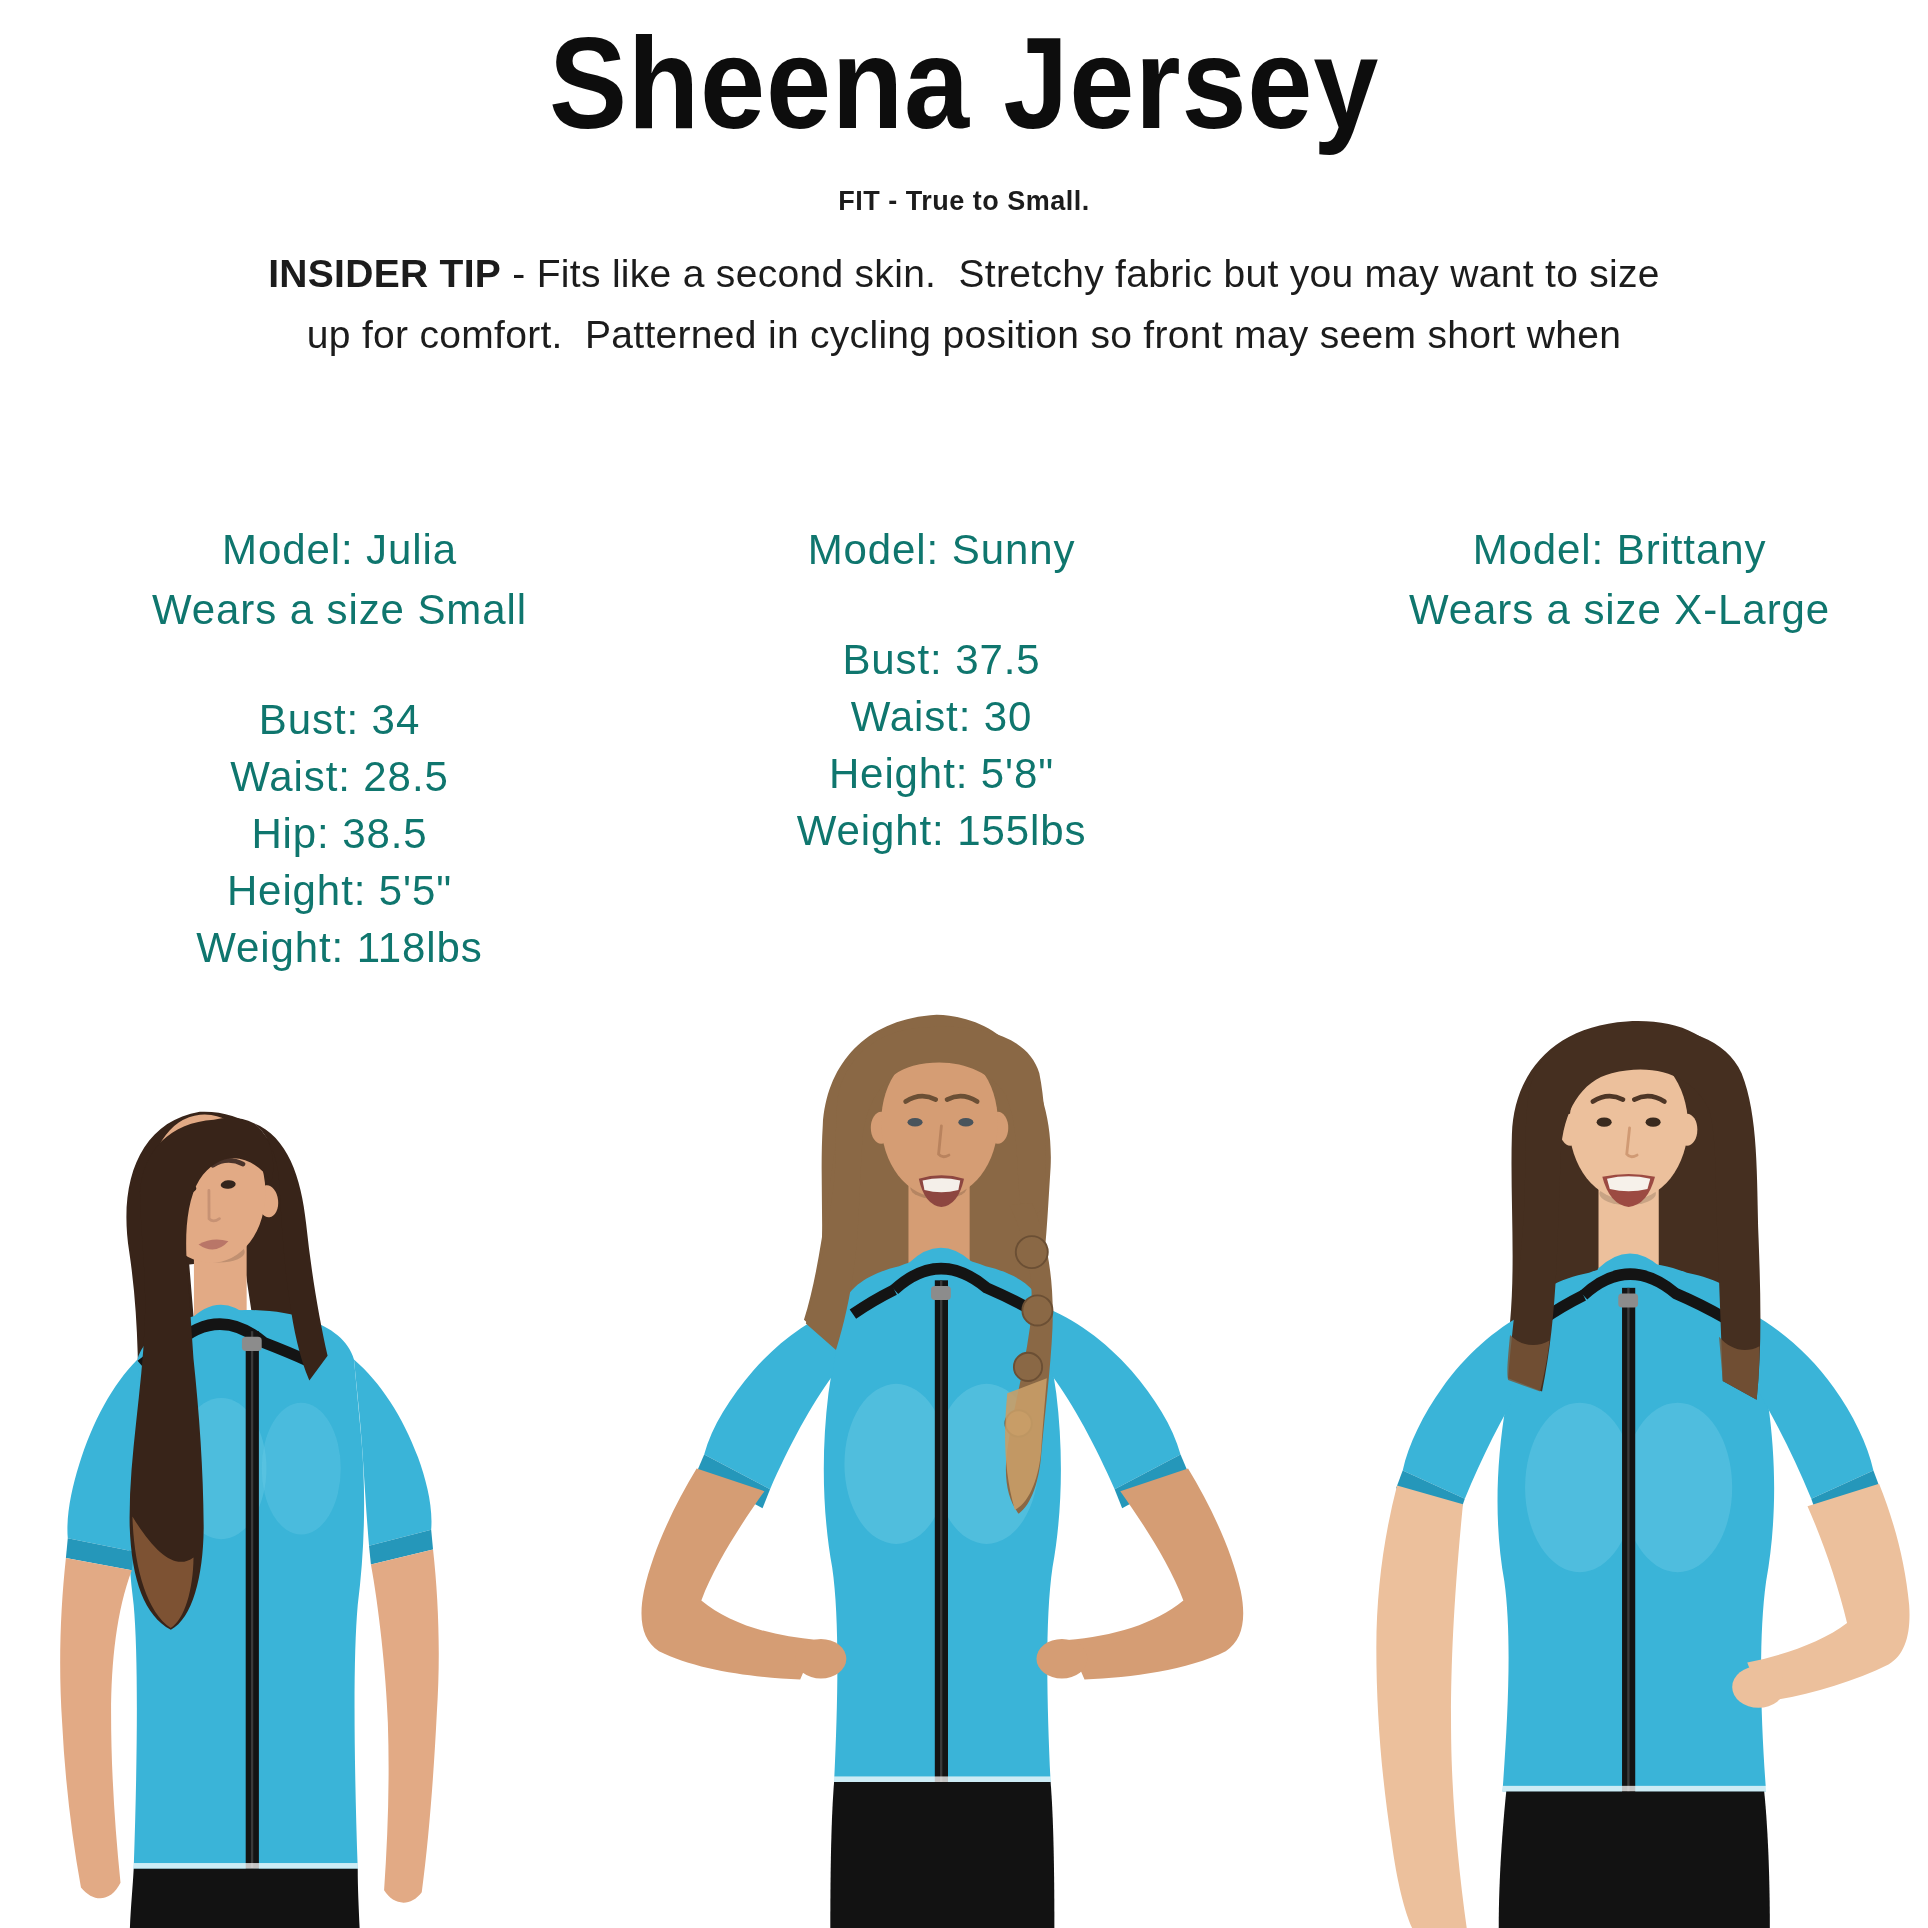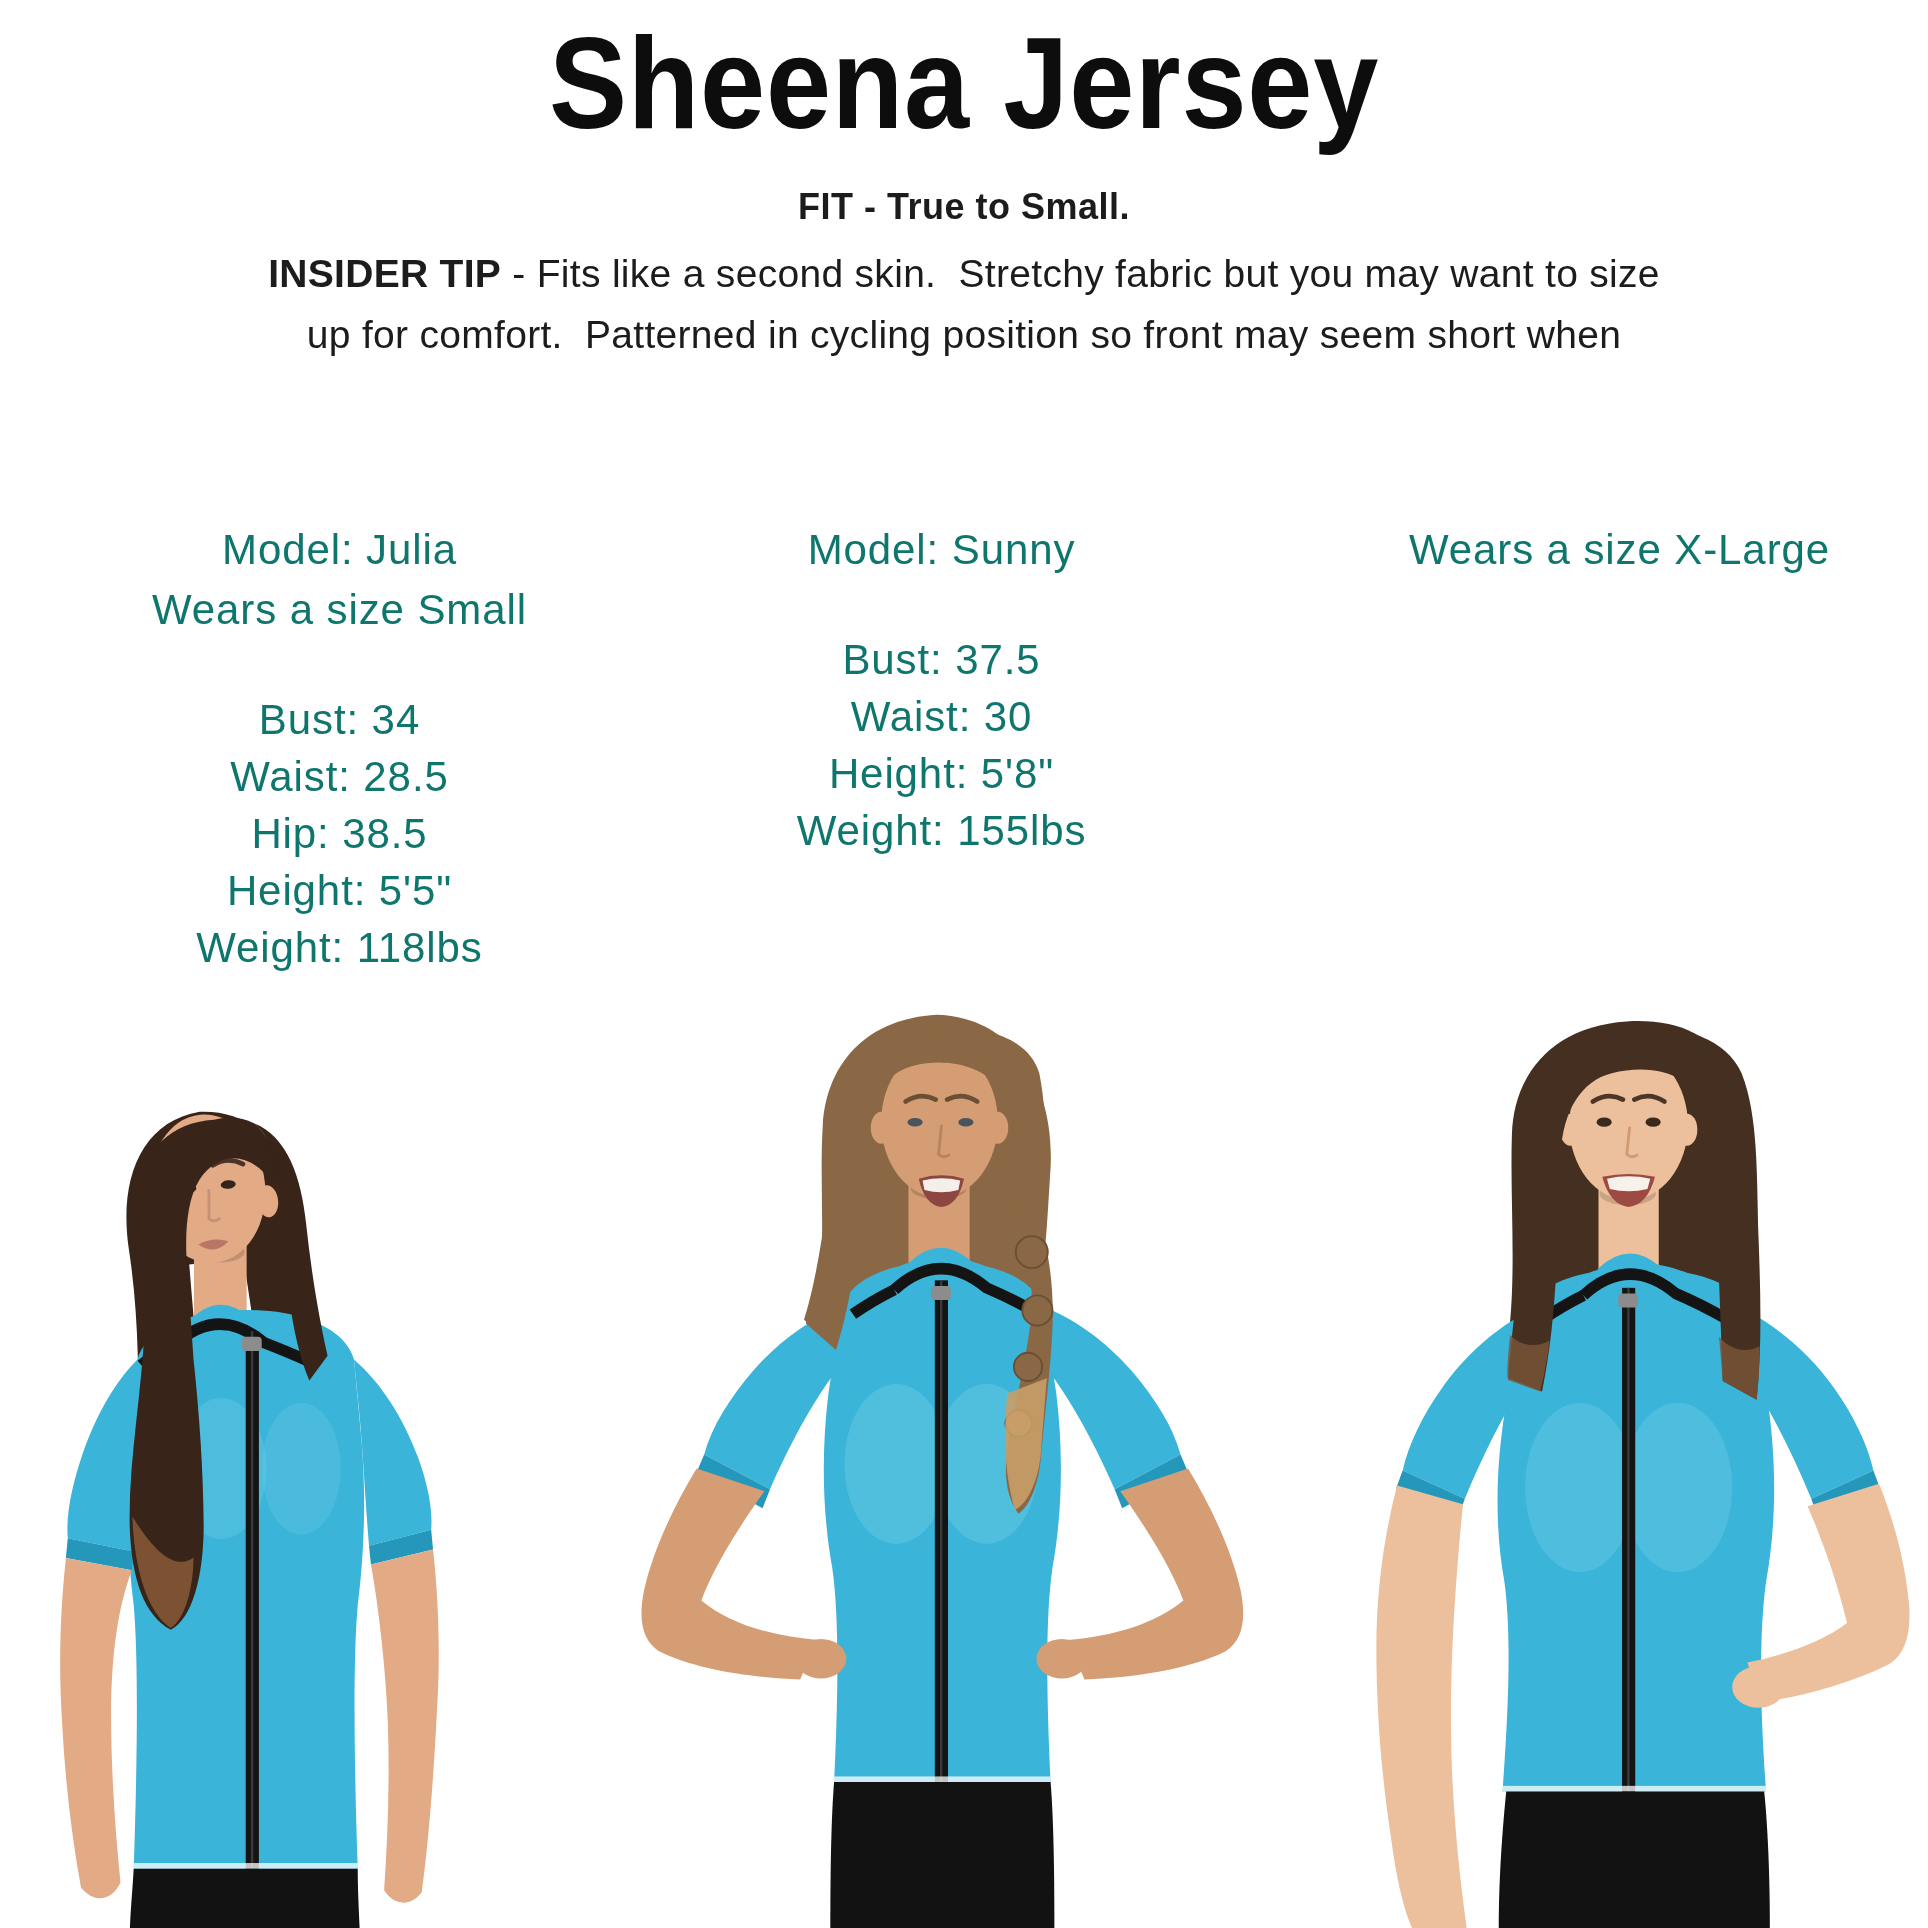--- a/index.html
+++ b/index.html
@@ -10,21 +10,21 @@
     color:var(--text,#1c1c1c);
   }
   .page-title{
     position:absolute;top:13px;left:0;width:1928px;text-align:center;
     font-size:130px;font-weight:700;letter-spacing:0.9px;line-height:141px;margin:0;
     transform:scaleX(.90);transform-origin:50% 50%;
     color:#0d0d0d;
   }
   .fit-note{
     position:absolute;top:186px;left:0;width:1928px;text-align:center;
-    font-size:36px;font-weight:700;letter-spacing:0.5px;
+    font-size:27px;font-weight:700;letter-spacing:0.5px;
   }
   .insider-tip{
     position:absolute;top:243px;left:0;width:1928px;text-align:center;
     font-size:39px;line-height:61px;letter-spacing:0.3px;
   }
   .tip-line{white-space:pre-wrap;}
   .b{font-weight:700;}
   .model-col{
     position:absolute;top:520px;width:603px;text-align:center;
     font-size:42px;letter-spacing:0.9px;color:#0f766e;line-height:60px;
@@ -231,15 +231,16 @@
   <div>Model: Sunny</div>
   <div class="stats">
     <div>Bust: 37.5</div>
     <div>Waist: 30</div>
     <div>Height: 5'8"</div>
     <div>Weight: 155lbs</div>
   </div>
 </div>
 
 <div class="model-col" style="left:1318px">
+  <div>Model: Brittany</div>
   <div>Wears a size X-Large</div>
 </div>
 
 
 </body></html>

